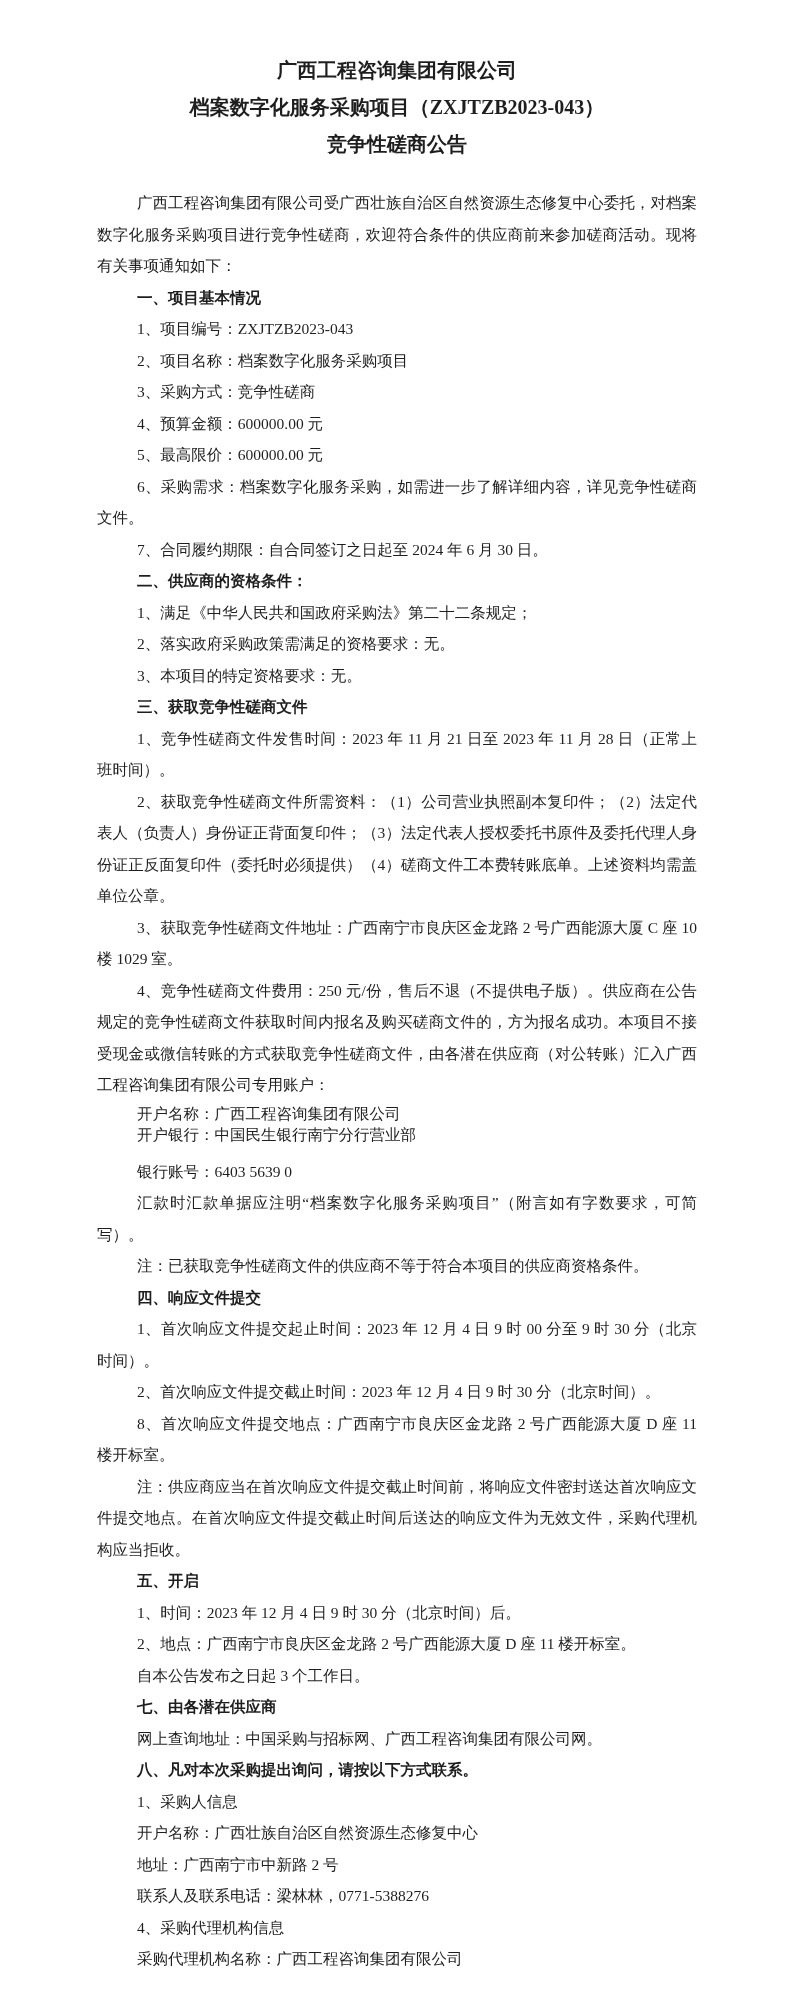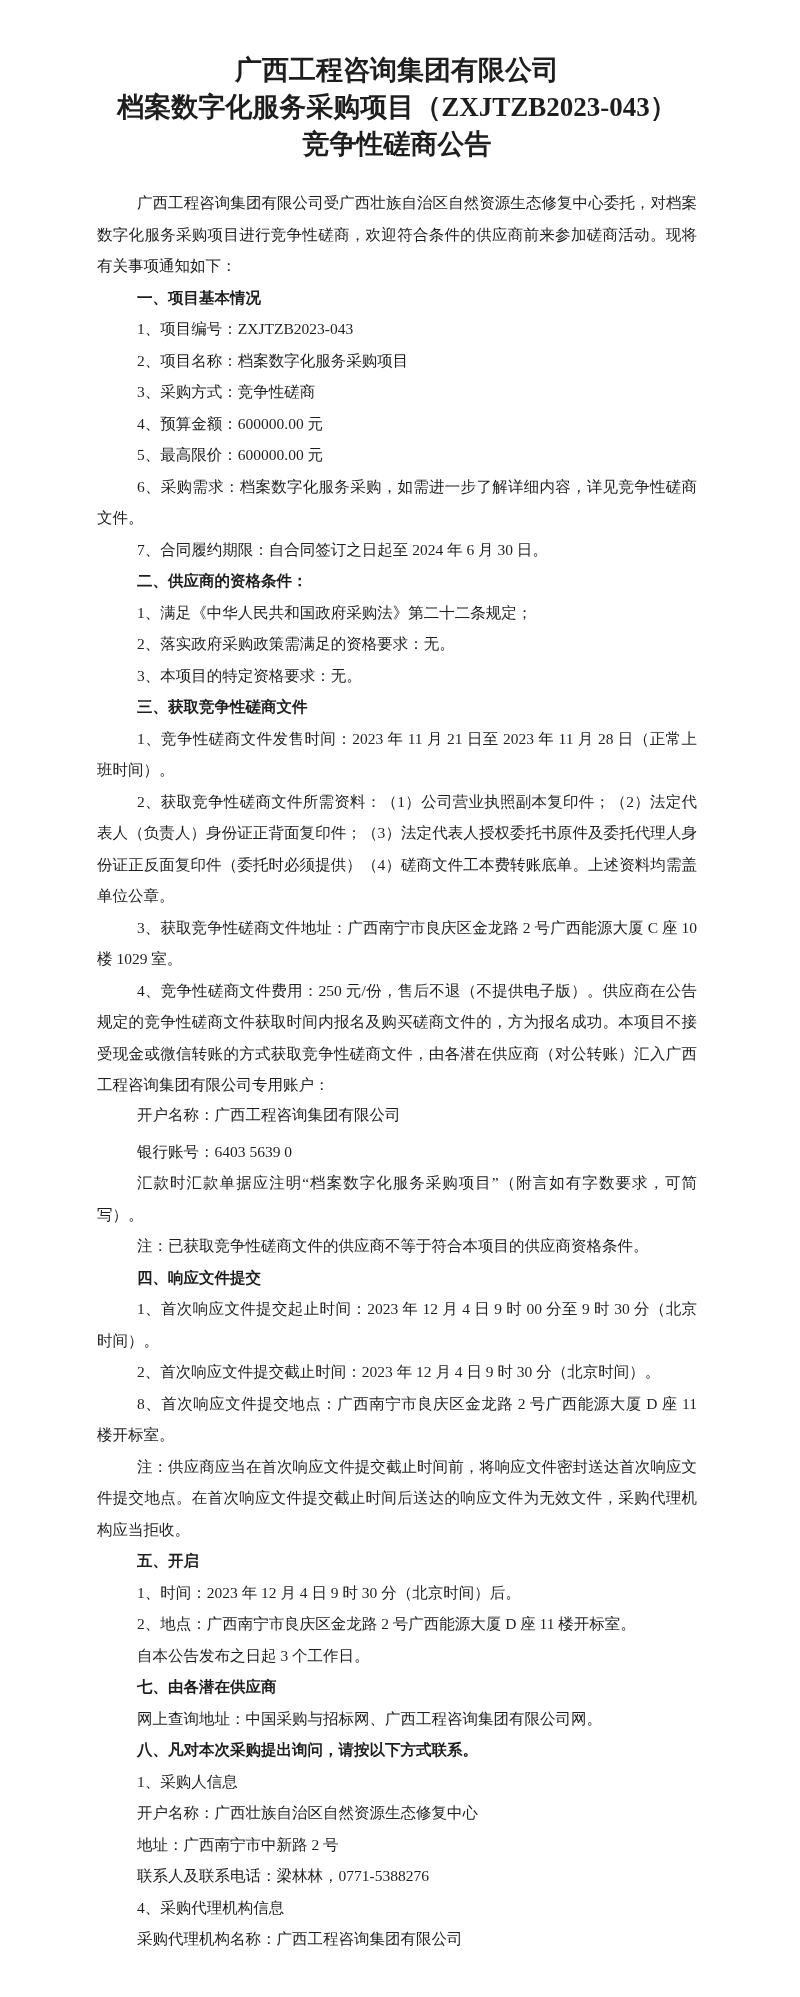--- a/index.html
+++ b/index.html
@@ -10,40 +10,40 @@
     margin:0 auto;
     background:#ffffff;
     box-sizing:border-box;
     padding:52px 103px 40px 97px;
     font-family:"Liberation Serif","DejaVu Serif",serif;
     color:#1e1e1e;
   }
   .titles {
     text-align:center;
     font-weight:bold;
-    font-size:27px;
+    font-size:20px;
     line-height:37px;
   }
   .title-line { white-space:nowrap; }
   .doc-body { margin-top:24px; font-size:15.5px; }
   .doc-body p {
     margin:0;
     line-height:31.5px;
     text-align:justify;
     text-indent:40px;
     word-break:break-all;
   }
   .doc-body p.h { font-weight:bold; }
   .doc-body p.b {
     line-height:20px;
     text-indent:0;
     padding-left:40px;
     text-align:left;
   }
-  .doc-body p.b-first { margin-top:4px; }
+  .doc-body p.b-first { margin-top:4px;font-family:Liberation Mono, monospace; }
   .doc-body p.acct { margin-top:11px; }
 </style>
 </head>
 <body>
 
 <div class="page">
   <div class="titles">
     <div class="title-line">广西工程咨询集团有限公司</div>
     <div class="title-line">档案数字化服务采购项目（ZXJTZB2023-043）</div>
     <div class="title-line">竞争性磋商公告</div>
@@ -62,20 +62,21 @@
       <p class="h">二、供应商的资格条件：</p>
       <p>1、满足《中华人民共和国政府采购法》第二十二条规定；</p>
       <p>2、落实政府采购政策需满足的资格要求：无。</p>
       <p>3、本项目的特定资格要求：无。</p>
       <p class="h">三、获取竞争性磋商文件</p>
       <p>1、竞争性磋商文件发售时间：2023 年 11 月 21 日至 2023 年 11 月 28 日（正常上班时间）。</p>
       <p>2、获取竞争性磋商文件所需资料：（1）公司营业执照副本复印件；（2）法定代表人（负责人）身份证正背面复印件；（3）法定代表人授权委托书原件及委托代理人身份证正反面复印件（委托时必须提供）（4）磋商文件工本费转账底单。上述资料均需盖单位公章。</p>
       <p>3、获取竞争性磋商文件地址：广西南宁市良庆区金龙路 2 号广西能源大厦 C 座 10 楼 1029 室。</p>
       <p>4、竞争性磋商文件费用：250 元/份，售后不退（不提供电子版）。供应商在公告规定的竞争性磋商文件获取时间内报名及购买磋商文件的，方为报名成功。本项目不接受现金或微信转账的方式获取竞争性磋商文件，由各潜在供应商（对公转账）汇入广西工程咨询集团有限公司专用账户：</p>
       <p class="b b-first">开户名称：广西工程咨询集团有限公司</p>
+      <p class="b">开户银行：中国民生银行南宁分行营业部</p>
       <p class="acct">银行账号：6403 5639 0</p>
       <p>汇款时汇款单据应注明“档案数字化服务采购项目”（附言如有字数要求，可简写）。</p>
       <p>注：已获取竞争性磋商文件的供应商不等于符合本项目的供应商资格条件。</p>
       <p class="h">四、响应文件提交</p>
       <p>1、首次响应文件提交起止时间：2023 年 12 月 4 日 9 时 00 分至 9 时 30 分（北京时间）。</p>
       <p>2、首次响应文件提交截止时间：2023 年 12 月 4 日 9 时 30 分（北京时间）。</p>
       <p>8、首次响应文件提交地点：广西南宁市良庆区金龙路 2 号广西能源大厦 D 座 11 楼开标室。</p>
       <p>注：供应商应当在首次响应文件提交截止时间前，将响应文件密封送达首次响应文件提交地点。在首次响应文件提交截止时间后送达的响应文件为无效文件，采购代理机构应当拒收。</p>
       <p class="h">五、开启</p>
       <p>1、时间：2023 年 12 月 4 日 9 时 30 分（北京时间）后。</p>

